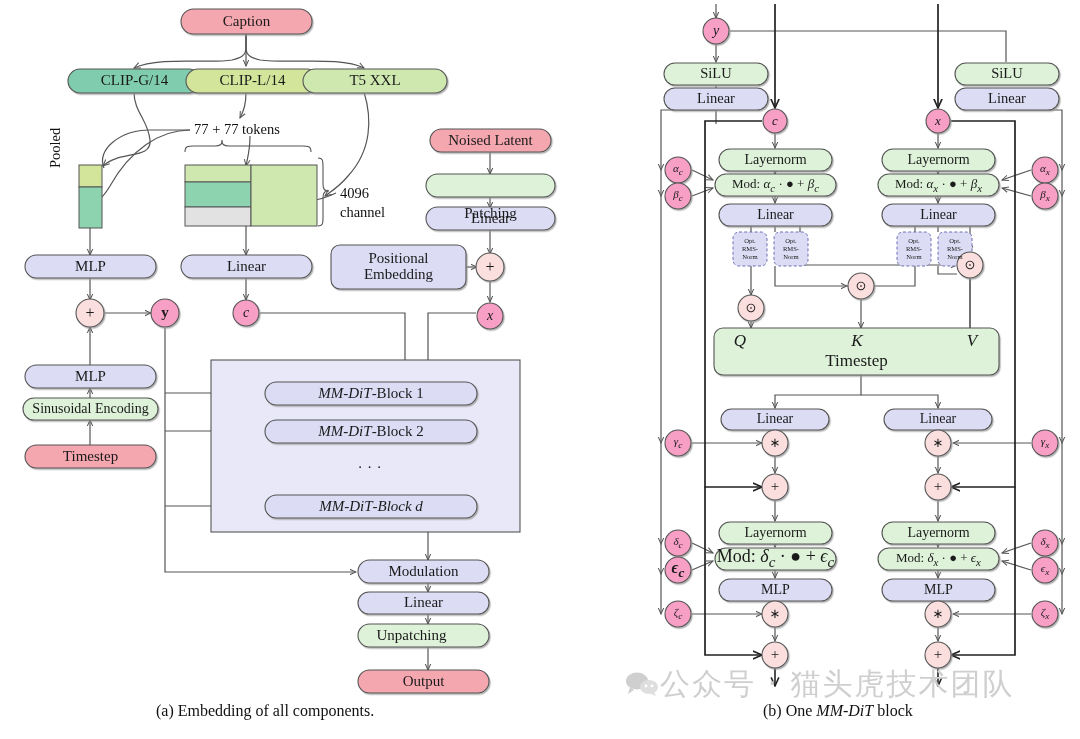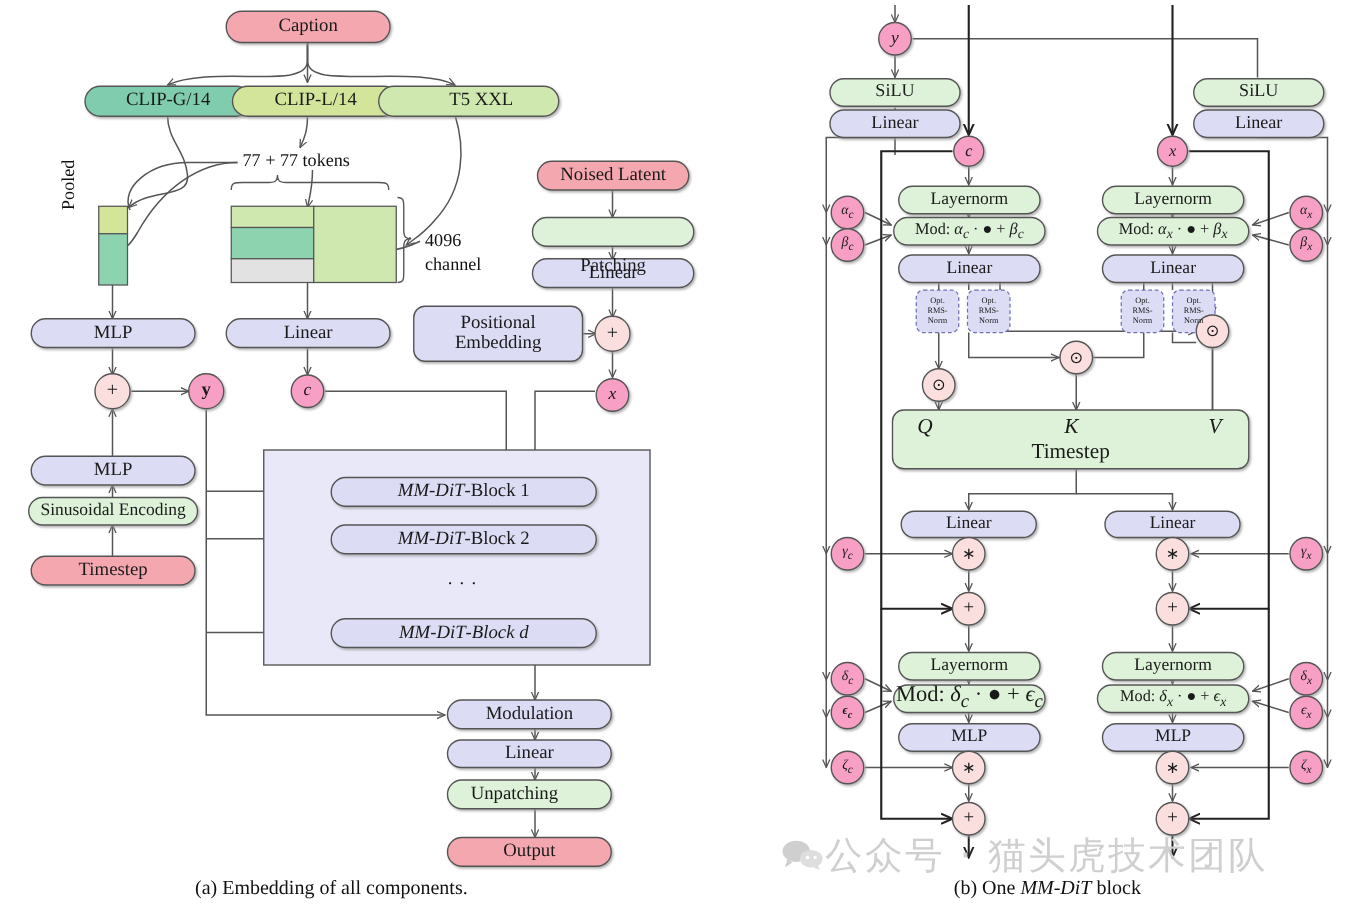--- a/index.html
+++ b/index.html
@@ -284,21 +284,21 @@
     <circle cx="1045" cy="443" r="13" fill="#f79fc4" stroke="#555" stroke-width="1.1" filter="url(#sh)"></circle>
     <circle cx="1045" cy="543" r="13" fill="#f79fc4" stroke="#555" stroke-width="1.1" filter="url(#sh)"></circle>
     <circle cx="1045" cy="570" r="13" fill="#f79fc4" stroke="#555" stroke-width="1.1" filter="url(#sh)"></circle>
     <circle cx="1045" cy="614" r="13" fill="#f79fc4" stroke="#555" stroke-width="1.1" filter="url(#sh)"></circle>
   </g>
 </svg>
 
 <div class="lbl" style="left:181px;top:9px;width:131px;height:25px;font-size:15px;">Caption</div>
 <div class="lbl" style="left:68px;top:69px;width:133px;height:24px;font-size:15px;">CLIP-G/14</div>
 <div class="lbl" style="left:186px;top:69px;width:133px;height:24px;font-size:15px;">CLIP-L/14</div>
-<div class="lbl" style="left:303px;top:69px;width:144px;height:24px;font-size:15px;padding-left:10px;">T5 XXL</div>
+<div class="lbl" style="left:303px;top:69px;width:144px;height:24px;font-size:15px;">T5 XXL</div>
 
 <div class="cap" style="left:194px;top:121px;font-size:14.5px;">77 + 77 tokens</div>
 <div class="cap" style="left:340px;top:185px;font-size:14.5px;">4096</div>
 <div class="cap" style="left:340px;top:204px;font-size:14.5px;">channel</div>
 <div class="cap" style="left:47px;top:168px;font-size:14.5px;transform:rotate(-90deg);transform-origin:left top;white-space:nowrap;">Pooled</div>
 
 <div class="lbl" style="left:430px;top:129px;width:121px;height:23px;font-size:15px;">Noised Latent</div>
 <div class="lbl" style="left:426px;top:174px;width:129px;height:23px;font-size:15px;margin-top:28px;">Patching</div>
 <div class="lbl" style="left:426px;top:207px;width:129px;height:23px;font-size:15px;">Linear</div>
 <div class="lbl" style="left:331px;top:245px;width:135px;height:44px;font-size:15px;">
@@ -406,21 +406,21 @@
   </div>
 <div class="lbl it" style="left:665px;top:183px;width:26px;height:26px;font-size:11px;">
     <span>β<sub>c</sub></span>
   </div>
 <div class="lbl it" style="left:665px;top:430px;width:26px;height:26px;font-size:11px;">
     <span>γ<sub>c</sub></span>
   </div>
 <div class="lbl it" style="left:665px;top:530px;width:26px;height:26px;font-size:11px;">
     <span>δ<sub>c</sub></span>
   </div>
-<div class="lbl it" style="left:665px;top:557px;width:26px;height:26px;font-size:10px;font-weight:bold;">
+<div class="lbl it" style="left:665px;top:557px;width:26px;height:26px;font-size:16px;font-weight:bold;">
     <span>ϵ<sub>c</sub></span>
   </div>
 <div class="lbl it" style="left:665px;top:601px;width:26px;height:26px;font-size:11px;align-items:center;">
     <span>ζ<sub>c</sub></span>
   </div>
 <div class="lbl it" style="left:1032px;top:157px;width:26px;height:26px;font-size:11px;">
     <span>α<sub>x</sub></span>
   </div>
 <div class="lbl it" style="left:1032px;top:183px;width:26px;height:26px;font-size:11px;">
     <span>β<sub>x</sub></span>

